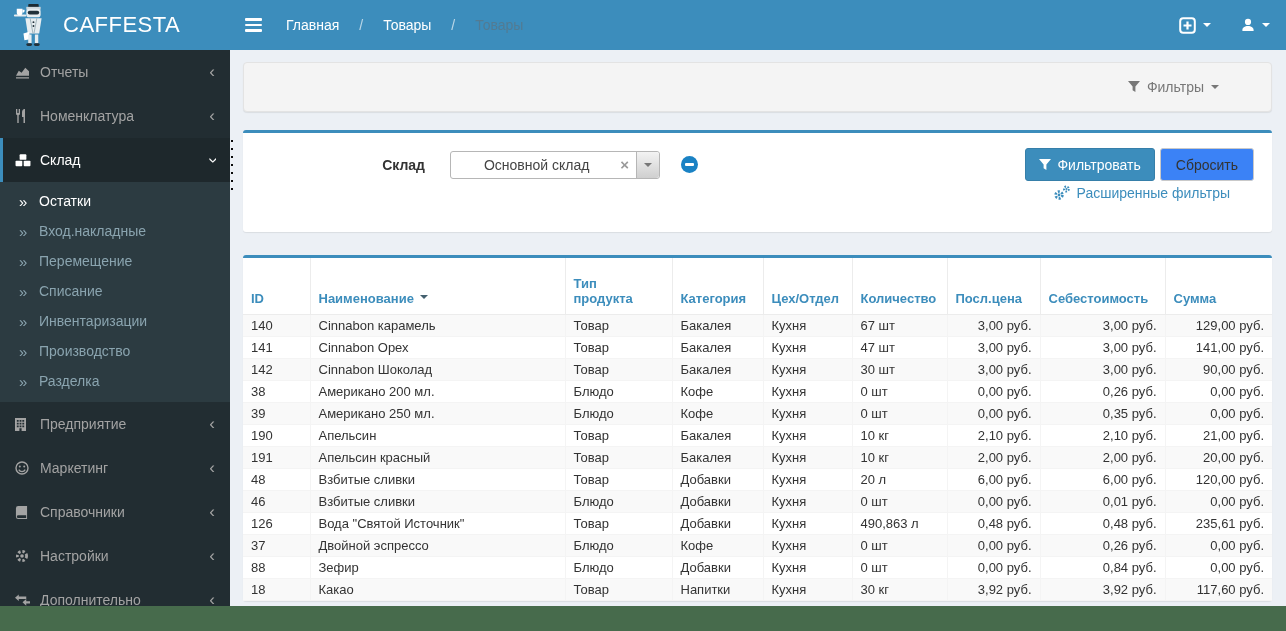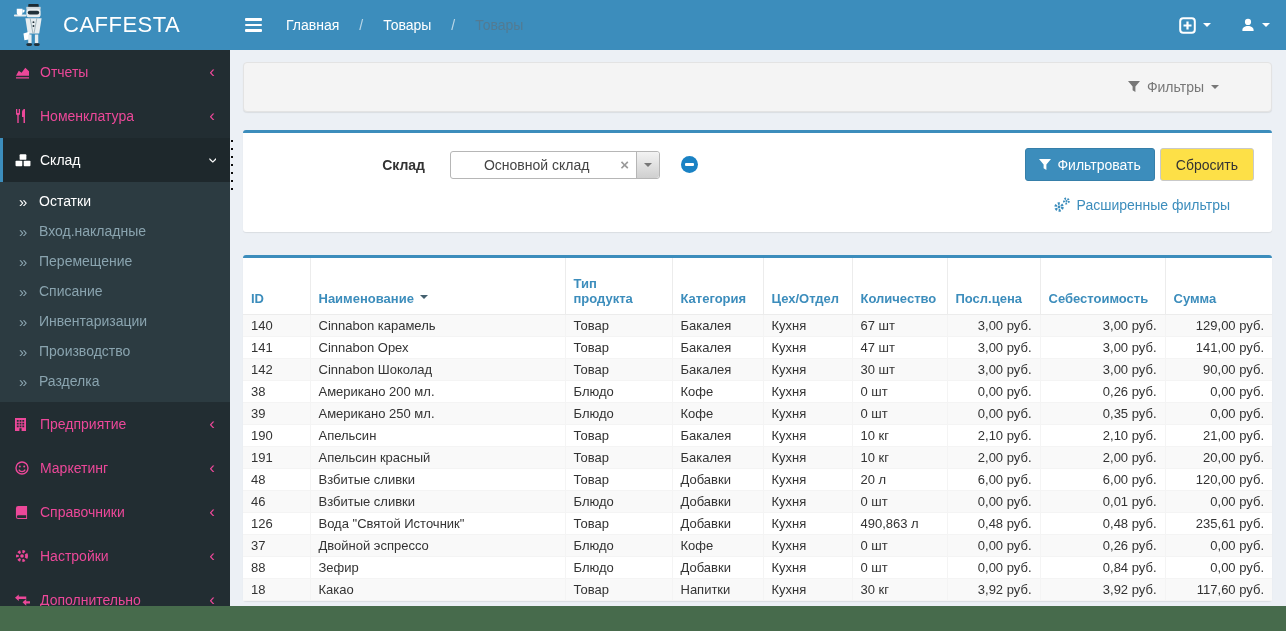--- a/index.html
+++ b/index.html
@@ -20,21 +20,21 @@
   .breadcrumb { display:flex; align-items:center; gap:20px; font-size:14px; margin-left:10px; }
   .breadcrumb a { color:#fff; text-decoration:none; cursor:pointer; }
   .breadcrumb .sep { color:rgba(255,255,255,.65); }
   .breadcrumb .current { color:#527b93; }
   .nav-right { margin-left:auto; display:flex; align-items:center; gap:30px; padding-right:16px; }
   .nav-icon { display:flex; align-items:center; gap:7px; color:#fff; cursor:pointer; text-decoration:none; }
   .caret { display:inline-block; width:0; height:0; border:4px solid transparent; border-top-color:currentColor; margin-top:4px; }
   
   .sidebar { position:fixed; top:50px; left:0; width:230px; height:581px; background:#222d32; z-index:50; }
   #sidebar-menu, .submenu { list-style:none; margin:0; padding:0; }
-  .side-link { display:flex; align-items:center; height:44px; padding:0 15px; color:#ec4899; font-size:14px; text-decoration:none; cursor:pointer; }
+  .side-link { display:flex; align-items:center; height:44px; padding:0 15px; color:#a3a3a3; font-size:14px; text-decoration:none; cursor:pointer; }
   .side-link .icon { width:25px; flex:none; display:inline-flex; align-items:center; font-size:15px; line-height:1; }
   .side-caret { margin-left:auto; font-size:17px; line-height:1; transform:translateY(-1px); }
   .side-link.active { background:#1e282c; border-left:3px solid #3c8dbc; padding-left:12px; color:#fff; }
   .side-link.active .side-caret { transform:rotate(-90deg); }
   .submenu { background:#2c3b41; padding:4px 0 6px 0; }
   .sub-link { display:flex; align-items:center; height:30px; padding-left:19px; color:#8aa4af; font-size:14px; text-decoration:none; cursor:pointer; }
   .sub-link .sub-icon { width:20px; font-size:15px; }
   .sub-link.active { color:#fff; }
   .slimscroll { position:fixed; left:231px; top:140px; width:2px; height:50px; z-index:55;
     background:repeating-linear-gradient(to bottom,#0a0a0a 0 2px,transparent 2px 8px); cursor:grab; }
@@ -49,22 +49,22 @@
   .field-label { width:182px; text-align:right; font-weight:bold; font-size:14px; color:#333; flex:none; }
   .select2 { margin-left:25px; width:210px; height:28px; border:1px solid #b6b6b6; border-radius:3px; background:#fff; display:flex; align-items:center; cursor:pointer;text-align:center; }
   .sel-text { flex:1; padding-left:9px; font-size:14px; color:#444; white-space:nowrap; overflow:hidden; }
   .sel-clear { color:#9a9a9a; font-size:15px; font-weight:bold; padding:0 7px; cursor:pointer; }
   .sel-toggle { width:23px; height:100%; border-left:1px solid #b6b6b6; background:linear-gradient(#f3f3f3,#cfcfcf); border-radius:0 3px 3px 0; display:flex; align-items:center; justify-content:center; color:#777; cursor:pointer; }
   .minus-circle { width:17px; height:17px; border-radius:50%; background:#1a82c4; border:none; margin-left:21px; position:relative; cursor:pointer; flex:none; }
   .minus-circle::after { content:""; position:absolute; left:4px; right:4px; top:7px; height:3px; background:#fff; border-radius:1px; }
   .form-actions { margin-left:auto; display:flex; gap:5px; padding-right:18px; }
   .btn { height:33px; font-size:14px; border-radius:3px; cursor:pointer; font-family:inherit; }
   .btn-primary { background:#3c8dbc; border:1px solid #367fa9; color:#fff; padding:0 13px; display:flex; align-items:center; gap:6px; }
-  .btn-default { background:#fde047; border:1px solid #cicic1; border:1px solid #c9c9c9; color:#333; padding:0 15px; }
-  .adv-row { position:absolute; right:42px; top:64px; }
+  .btn-default { background:#3b82f6; border:1px solid #cicic1; border:1px solid #c9c9c9; color:#333; padding:0 15px; }
+  .adv-row { position:absolute; right:42px; top:52px; }
   .adv-link { color:#3c8dbc; font-size:14px; text-decoration:none; display:flex; align-items:center; gap:6px; cursor:pointer; }
   
   .table-panel { margin-top:23px; }
   table { width:100%; border-collapse:collapse; table-layout:fixed; font-size:13px; }
   th { color:#3c8dbc; font-weight:bold; text-align:left; vertical-align:bottom; height:56px; padding:8px; border:1px solid #ececec; border-top:none; cursor:pointer; }
   th:first-child, td:first-child { border-left:none; }
   th:last-child, td:last-child { border-right:none; }
   th:nth-child(1){width:67px} th:nth-child(2){width:255px} th:nth-child(3){width:107px}
   th:nth-child(4){width:91px} th:nth-child(5){width:89px} th:nth-child(6){width:95px}
   th:nth-child(7){width:93px} th:nth-child(8){width:125px}

